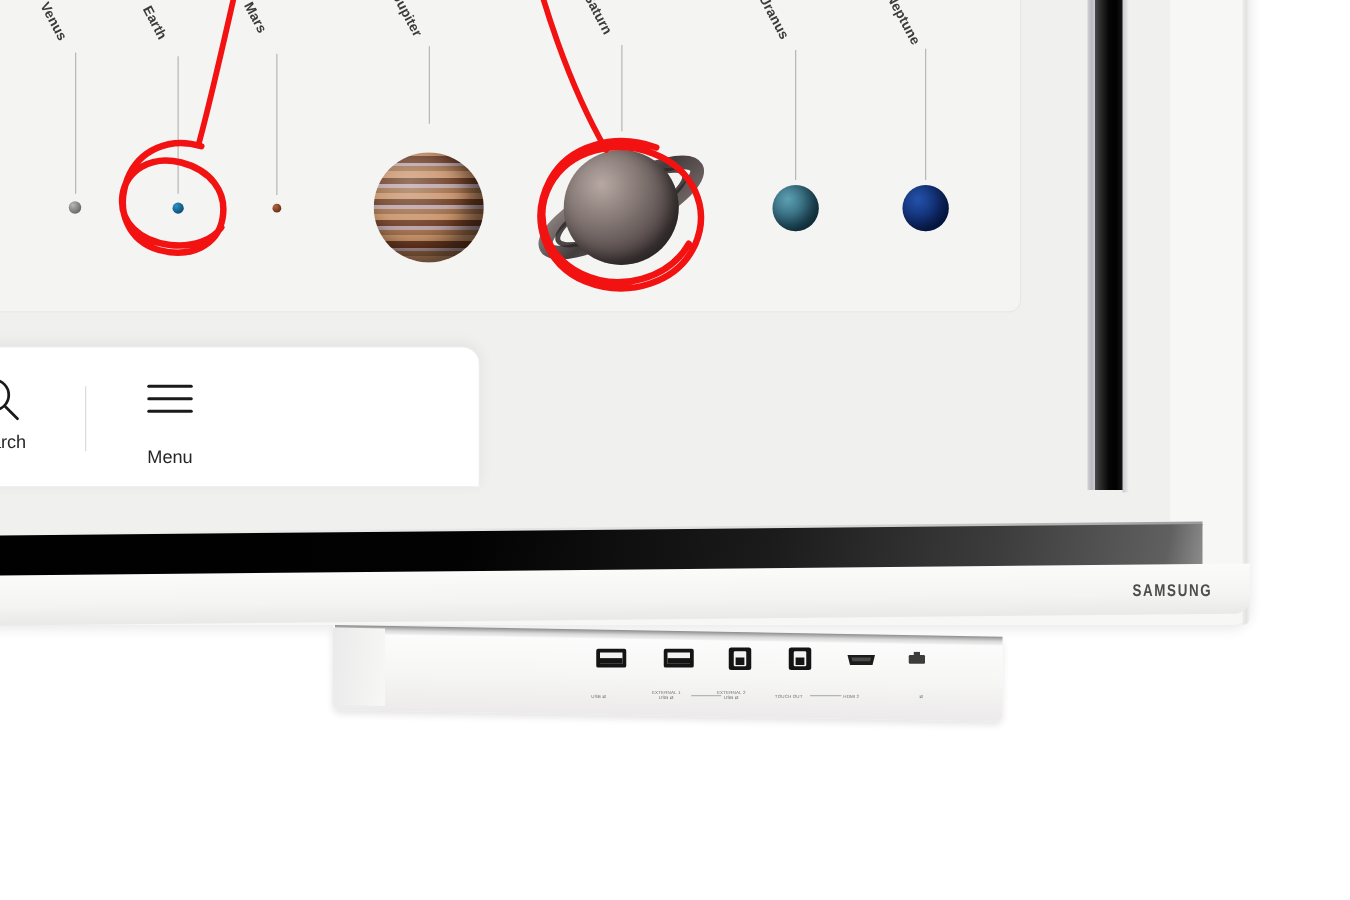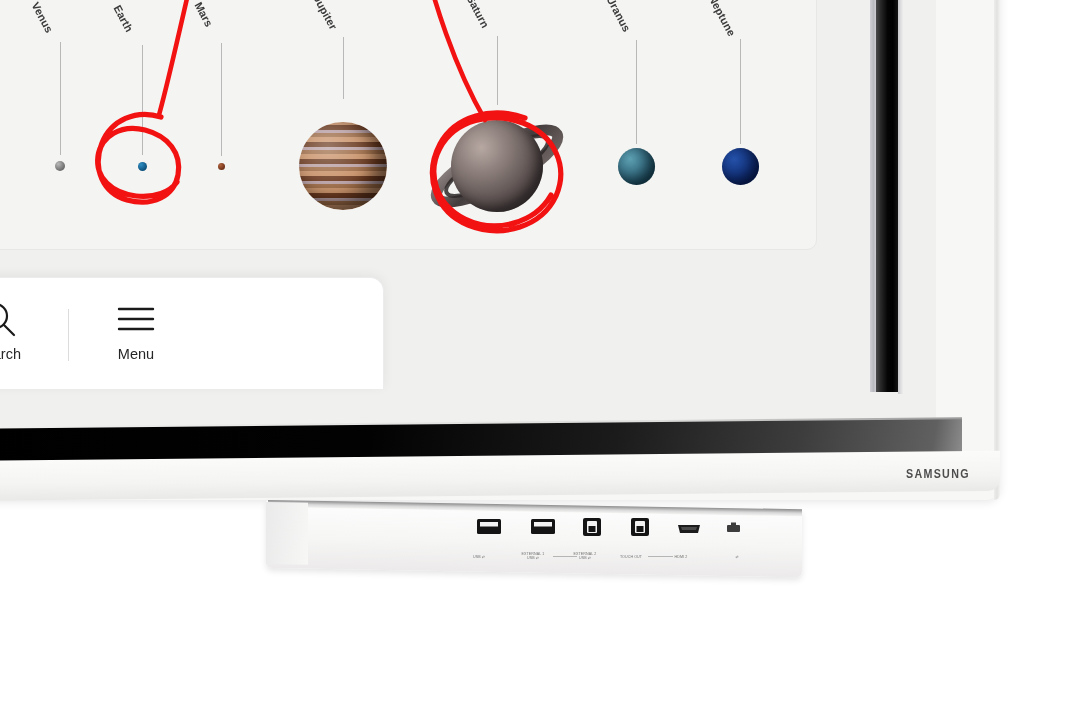--- a/index.html
+++ b/index.html
@@ -217,21 +217,21 @@
       <div class="tb-items" id="tb-items">
           <div class="tb-item" style="left: 152px;">
             <div class="tb-ico">
               <svg width="38" height="38" viewBox="0 0 38 38" fill="none" stroke="#1a1a1a" stroke-width="2.2" stroke-linecap="round">
                 <circle cx="16" cy="16" r="12"></circle>
                 <path d="M25 25 L35 35"></path>
               </svg>
             </div>
             <div class="tb-label">Search</div>
           </div>
-          <div class="tb-item" style="left: 290px;">
+          <div class="tb-item" style="left: 290px; gap: 12px;">
             <div class="tb-ico">
               <svg width="38" height="26" viewBox="0 0 38 26" fill="none" stroke="#1a1a1a" stroke-width="2.4" stroke-linecap="round">
                 <path d="M2 3 H36"></path>
                 <path d="M2 13 H36"></path>
                 <path d="M2 23 H36"></path>
               </svg>
             </div>
             <div class="tb-label">Menu</div>
           </div>
         </div>

